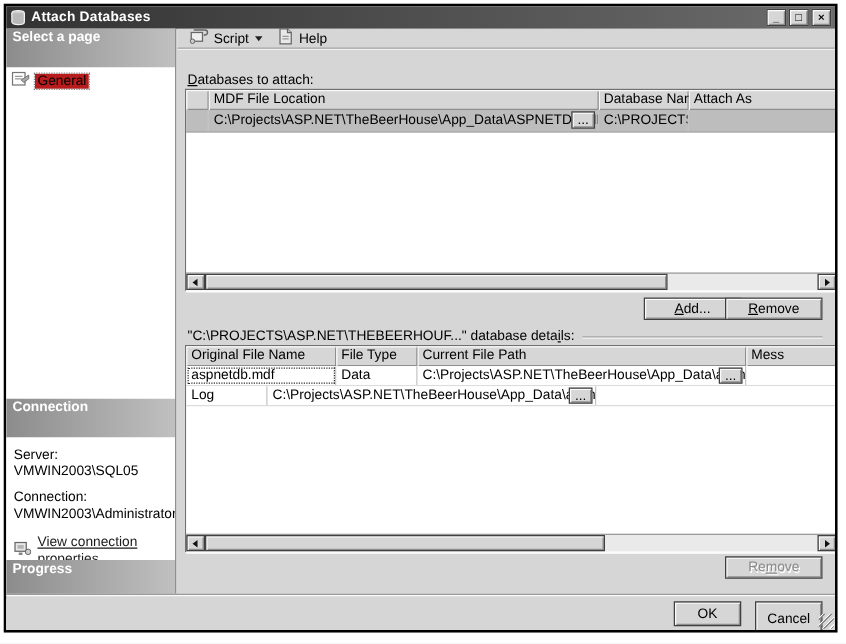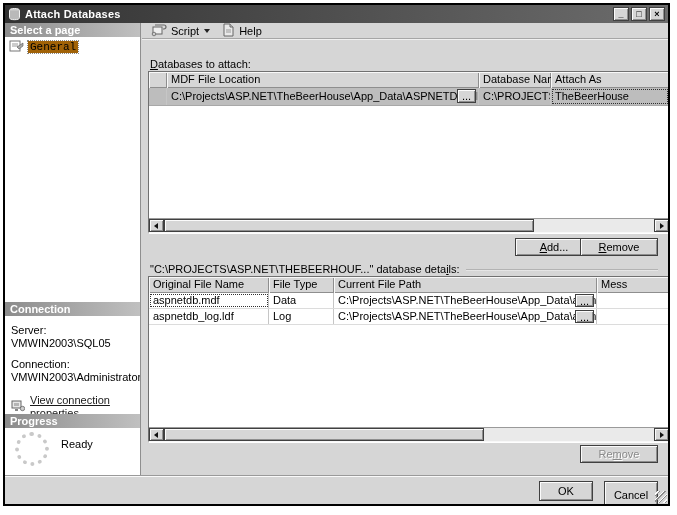--- a/index.html
+++ b/index.html
@@ -26,26 +26,26 @@
     font-size:9px; line-height:11px; text-align:center; color:#000; padding:0;
     font-family:"Liberation Sans",sans-serif; font-weight:bold;
   }
   .raised {
     background:#d6d6d6; border:1px solid #404040;
     box-shadow: inset 1px 1px 0 #fbfbfb, inset -1px -1px 0 #8e8e8e;
   }
   
   .sidebar { position:absolute; left:0; top:18px; width:136px; bottom:29px; border-right:1px solid #8f8f8f; background:#fff; }
   .pane-header {
-    height:14px; background:linear-gradient(90deg,#8c8c8c,#c0c0c0);
+    height:31px; background:linear-gradient(90deg,#8c8c8c,#c0c0c0);
     color:#fff; font-weight:bold; padding:1px 0 0 5px; line-height:13px; white-space:nowrap; overflow:hidden;
   }
   .select-list { height:265px; background:#fff; }
   .general-item { display:flex; align-items:center; gap:4px; padding:3px 2px 0 4px; cursor:default; }
-  .general-item .lbl { background:#a16207; padding:0 2px; outline:1px dotted #888;font-family:Liberation Mono, monospace; }
+  .general-item .lbl { background:#b91c1c; padding:0 2px; outline:1px dotted #888; }
   .conn-pane { height:98px; background:#fff; padding:8px 6px 0; line-height:13px; overflow:hidden; }
   .conn-pane .gap { height:8px; }
   .link-row { display:flex; gap:5px; margin-top:10px; align-items:center; }
   .link { color:#1a1a1a; text-decoration:underline; cursor:pointer; }
   .progress-pane { height:48px; background:#fff; position:relative; }
   .spinner {
     position:absolute; left:10px; top:4px; width:34px; height:34px;
     border:4px dotted #c9c9c9; border-radius:50%;
   }
   .ready-text { position:absolute; left:56px; top:10px;text-align:center; }
@@ -212,21 +212,20 @@
         <div class="gh c2">Database Name</div>
         <div class="gh c3">Attach As</div>
       </div>
       <div class="g-row">
         <div class="gc c0"></div>
         <div class="gc c1">
           <span>C:\Projects\ASP.NET\TheBeerHouse\App_Data\ASPNETDB.MDF</span>
           <button class="browse-btn raised btn">...</button>
         </div>
         <div class="gc c2">C:\PROJECTS...</div>
-        <div class="gc c3 focus-cell">TheBeerHouse</div>
       </div>
       <div class="g-filler"></div>
       <div class="hscroll">
         <button class="sb-btn raised">
             <span class="arr arr-l"></span>
           </button>
         <div class="sb-thumb raised" style="width:370px"></div>
         <div class="sb-track"></div>
         <button class="sb-btn raised">
             <span class="arr arr-r"></span>
@@ -252,21 +251,20 @@
       <div class="g-row">
         <div class="gc d1 focus-cell">aspnetdb.mdf</div>
         <div class="gc d2">Data</div>
         <div class="gc d3">
           <span>C:\Projects\ASP.NET\TheBeerHouse\App_Data\aspnetdb.mdf</span>
           <button class="browse-btn raised btn">...</button>
         </div>
         <div class="gc d4"></div>
       </div>
       <div class="g-row">
-        <div class="gc d1">aspnetdb_log.ldf</div>
         <div class="gc d2">Log</div>
         <div class="gc d3">
           <span>C:\Projects\ASP.NET\TheBeerHouse\App_Data\aspnetdb_log.ldf</span>
           <button class="browse-btn raised btn">...</button>
         </div>
         <div class="gc d4"></div>
       </div>
       <div class="g-filler"></div>
       <div class="hscroll">
         <button class="sb-btn raised">

